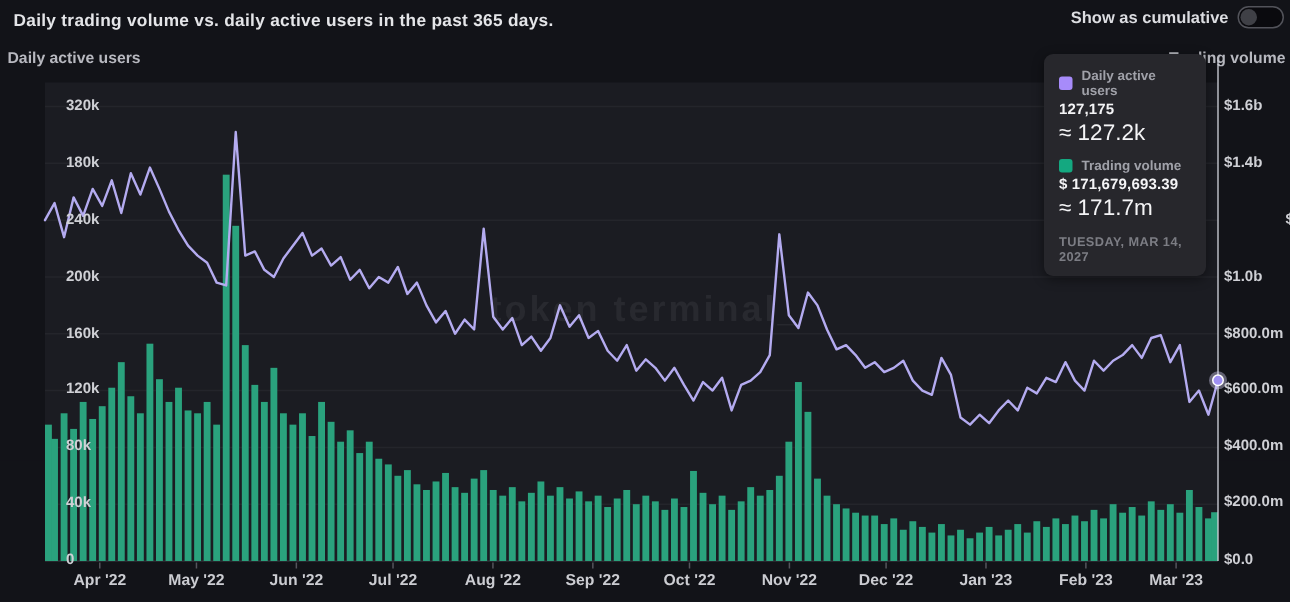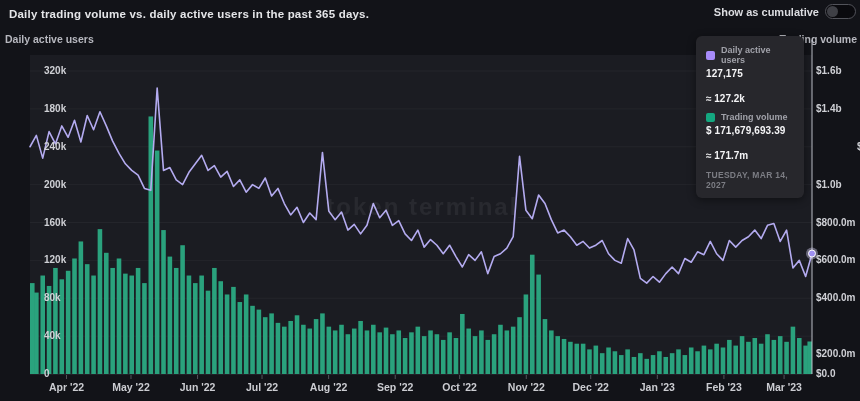--- a/index.html
+++ b/index.html
@@ -33,21 +33,21 @@
   #watermark { position:absolute; left:300px; top:193px; width:260px; text-align:center;
                font-size:24px; font-weight:700; letter-spacing:2px;
                color:rgba(255,255,255,0.06); pointer-events:none; }
 
   #tooltip { position:absolute; left:696px; top:36px; width:108px; background:#27272c;
              border-radius:6px; padding:9px 10px 8px 10px; box-shadow:0 2px 8px rgba(0,0,0,.45); }
   .tt-row  { display:flex; align-items:center; gap:6px; }
   .tt-swatch { width:9px; height:9px; border-radius:2px; flex:0 0 auto; }
   .tt-label { font-size:9px; color:#a0a1a9; font-weight:600; }
   .tt-value { font-size:10px; color:#f4f4f6; font-weight:700; margin-top:3px; letter-spacing:.1px; }
-  .tt-approx{ font-size:10px; color:#f4f4f6; font-weight:700; margin-top:14px; }
+  .tt-approx{ font-size:15px; color:#f4f4f6; font-weight:400; margin-top:1px; }
   .tt-sec2  { margin-top:8px; }
   #tt-date  { font-size:8.5px; color:#7c7d84; font-weight:600; margin-top:9px; letter-spacing:.3px; }
 </style>
 </head>
 <body>
 
 <div id="stage">
 
   <div id="page-title">Daily trading volume vs. daily active users in the past 365 days.</div>
 
@@ -223,21 +223,21 @@
       <div class="tick-right" style="top: 140.75px; margin-left: 41px;">$1.2b</div>
       <div class="tick-left" style="top: 178.625px;">200k</div>
       <div class="tick-right" style="top: 178.625px;">$1.0b</div>
       <div class="tick-left" style="top: 216.5px;">160k</div>
       <div class="tick-right" style="top: 216.5px;">$800.0m</div>
       <div class="tick-left" style="top: 254.375px;">120k</div>
       <div class="tick-right" style="top: 254.375px;">$600.0m</div>
       <div class="tick-left" style="top: 292.25px;">80k</div>
       <div class="tick-right" style="top: 292.25px;">$400.0m</div>
       <div class="tick-left" style="top: 330.125px;">40k</div>
-      <div class="tick-right" style="top: 348px;">$200.0m</div>
+      <div class="tick-right" style="top: 329px;">$200.0m</div>
       <div class="tick-left" style="top: 368px;">0</div>
       <div class="tick-right" style="top: 368px;">$0.0</div>
       <div class="x-label" style="left: 66.522px;">Apr '22</div>
       <div class="x-label" style="left: 130.973px;">May '22</div>
       <div class="x-label" style="left: 197.571px;">Jun '22</div>
       <div class="x-label" style="left: 262.022px;">Jul '22</div>
       <div class="x-label" style="left: 328.621px;">Aug '22</div>
       <div class="x-label" style="left: 395.22px;">Sep '22</div>
       <div class="x-label" style="left: 459.67px;">Oct '22</div>
       <div class="x-label" style="left: 526.269px;">Nov '22</div>

